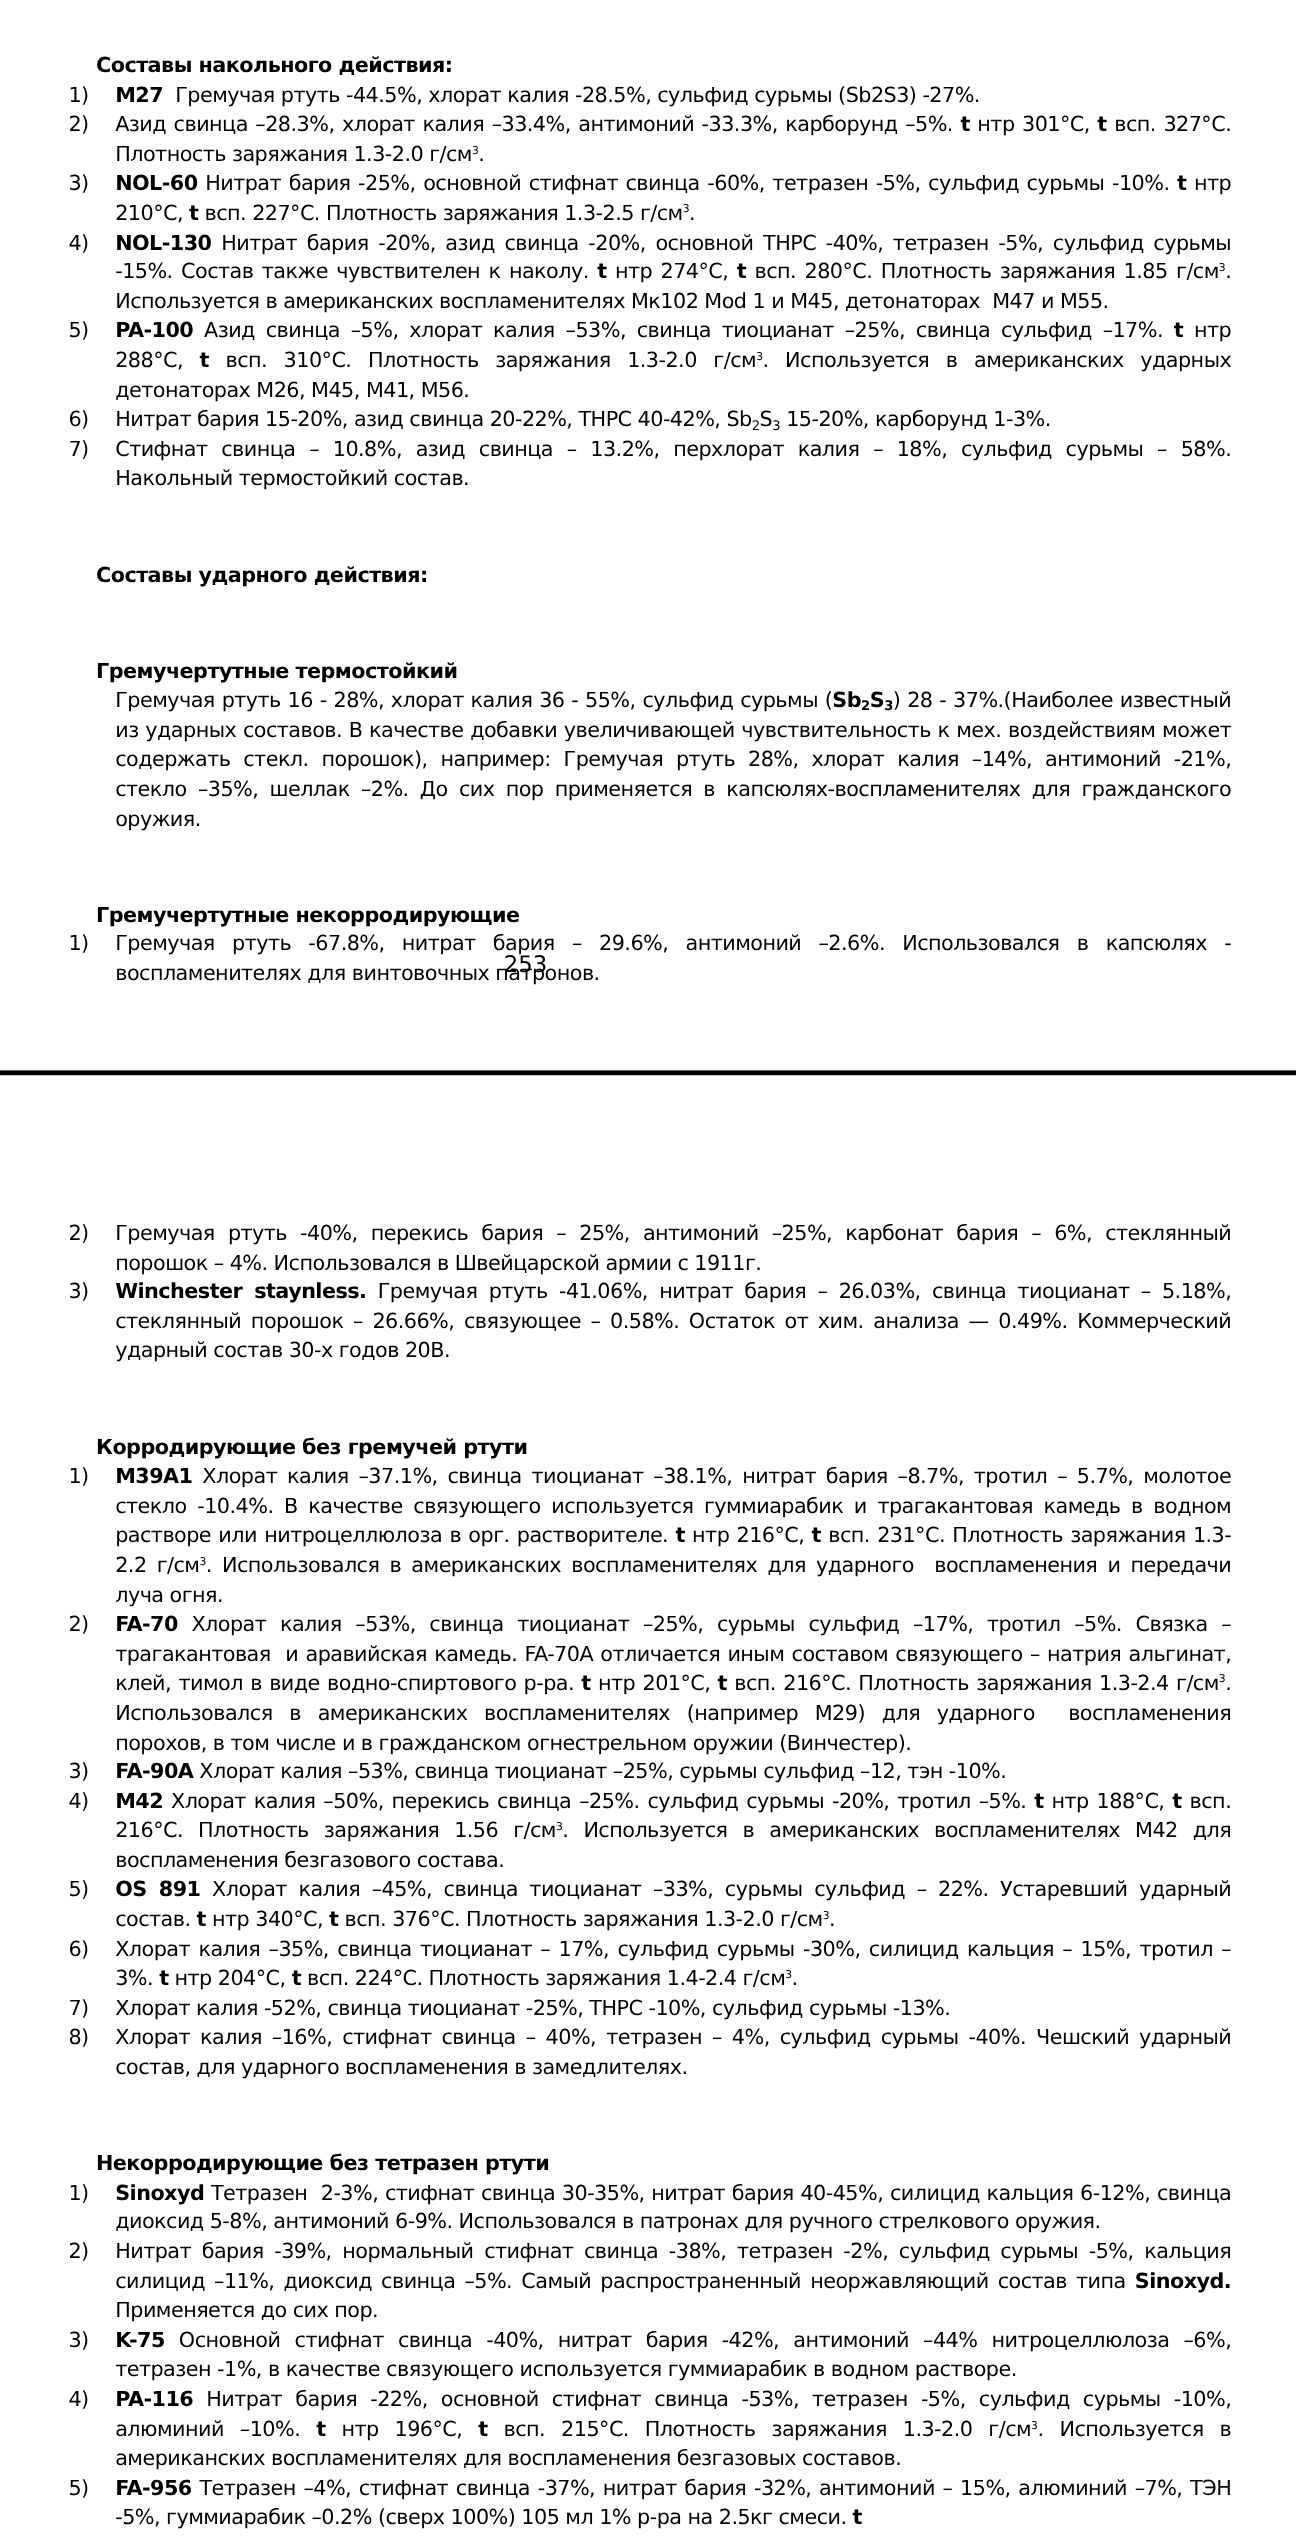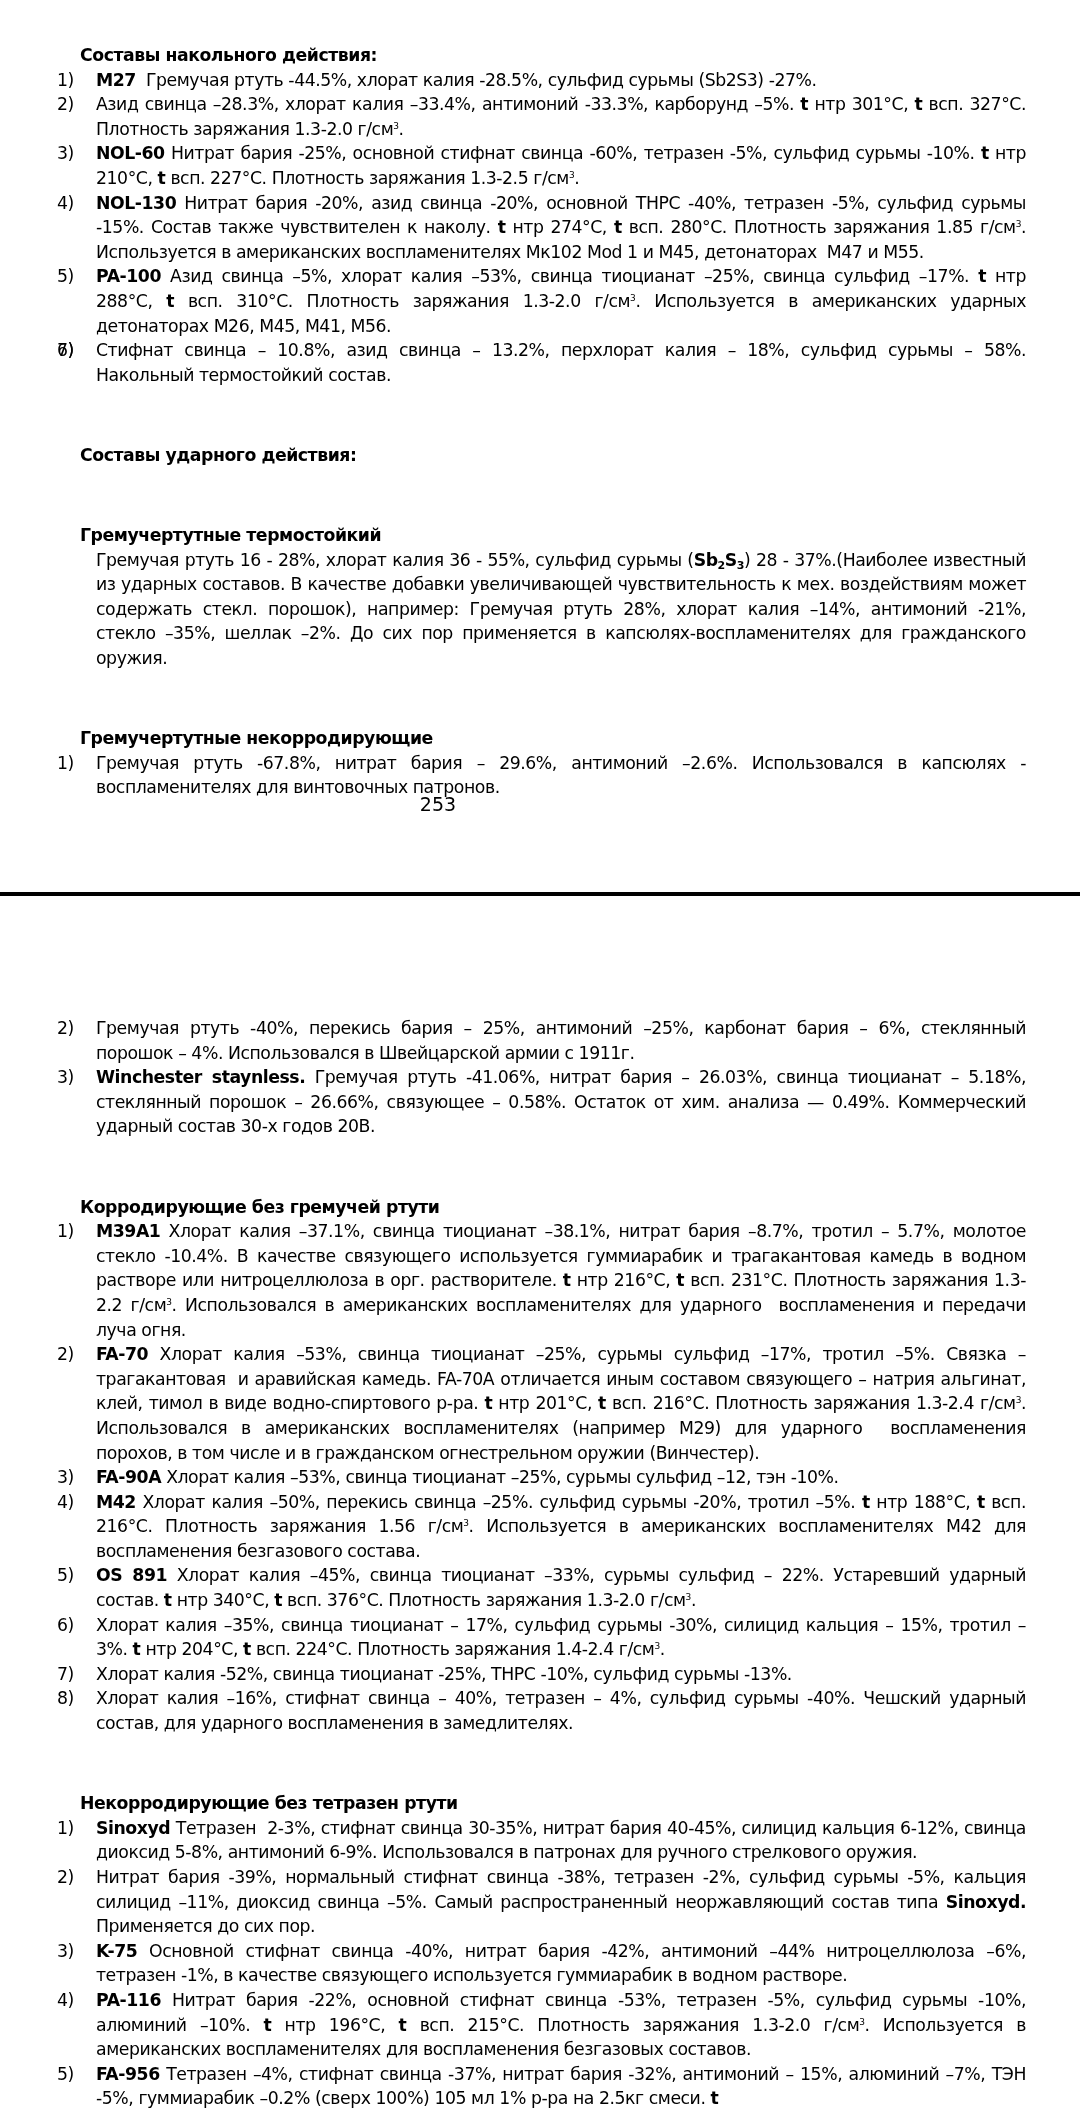--- a/index.html
+++ b/index.html
@@ -27,21 +27,21 @@
 <body>
 
 <div class="page page1">
   <div class="heading">Составы накольного действия:</div>
   <ol>
       <li class="item"><span class="num">1)</span><b>M27</b><span> &nbsp;Гремучая ртуть -44.5%, хлорат калия -28.5%, сульфид сурьмы (Sb2S3) -27%.</span></li>
       <li class="item"><span class="num">2)</span><span>Азид свинца –28.3%, хлорат калия –33.4%, антимоний -33.3%, карборунд –5%. <b>t</b> нтр 301°С, <b>t</b> всп. 327°С. Плотность заряжания 1.3-2.0 г/см<sup>3</sup>.</span></li>
       <li class="item"><span class="num">3)</span><b>NOL-60</b><span> Нитрат бария -25%, основной стифнат свинца -60%, тетразен -5%, сульфид сурьмы -10%. <b>t</b> нтр 210°С, <b>t</b> всп. 227°С. Плотность заряжания 1.3-2.5 г/см<sup>3</sup>.</span></li>
       <li class="item"><span class="num">4)</span><b>NOL-130</b><span> Нитрат бария -20%, азид свинца -20%, основной ТНРС -40%, тетразен -5%, сульфид сурьмы -15%. Состав также чувствителен к наколу. <b>t</b> нтр 274°С, <b>t</b> всп. 280°С. Плотность заряжания 1.85 г/см<sup>3</sup>. Используется в американских воспламенителях Мк102 Mod 1 и М45, детонаторах &nbsp;М47 и М55.</span></li>
       <li class="item"><span class="num">5)</span><b>PA-100</b><span> Азид свинца –5%, хлорат калия –53%, свинца тиоцианат –25%, свинца сульфид –17%. <b>t</b> нтр 288°С, <b>t</b> всп. 310°С. Плотность заряжания 1.3-2.0 г/см<sup>3</sup>. Используется в американских ударных детонаторах М26, М45, М41, М56.</span></li>
-      <li class="item"><span class="num">6)</span></li>
+      <li class="item"><span class="num">6)</span><span>Нитрат бария 15-20%, азид свинца 20-22%, ТНРС 40-42%, Sb<sub>2</sub>S<sub>3</sub> 15-20%, карборунд 1-3%.</span></li>
       <li class="item"><span class="num">7)</span><span>Стифнат свинца – 10.8%, азид свинца – 13.2%, перхлорат калия – 18%, сульфид сурьмы – 58%. Накольный термостойкий состав.</span></li>
     </ol>
   <div class="gap"></div>
   <div class="heading">Составы ударного действия:</div>
   <div class="gap"></div>
   <div class="heading">Гремучертутные термостойкий</div>
   <div class="para">Гремучая ртуть 16 - 28%, хлорат калия 36 - 55%, сульфид сурьмы (<b>Sb<sub>2</sub>S<sub>3</sub></b>) 28 - 37%.(Наиболее известный из ударных составов. В качестве добавки увеличивающей чувствительность к мех. воздействиям может содержать стекл. порошок), например: Гремучая ртуть 28%, хлорат калия –14%, антимоний -21%, стекло –35%, шеллак –2%. До сих пор применяется в капсюлях-воспламенителях для гражданского оружия.</div>
   <div class="gap"></div>
   <div class="heading">Гремучертутные некорродирующие</div>
   <ol>

